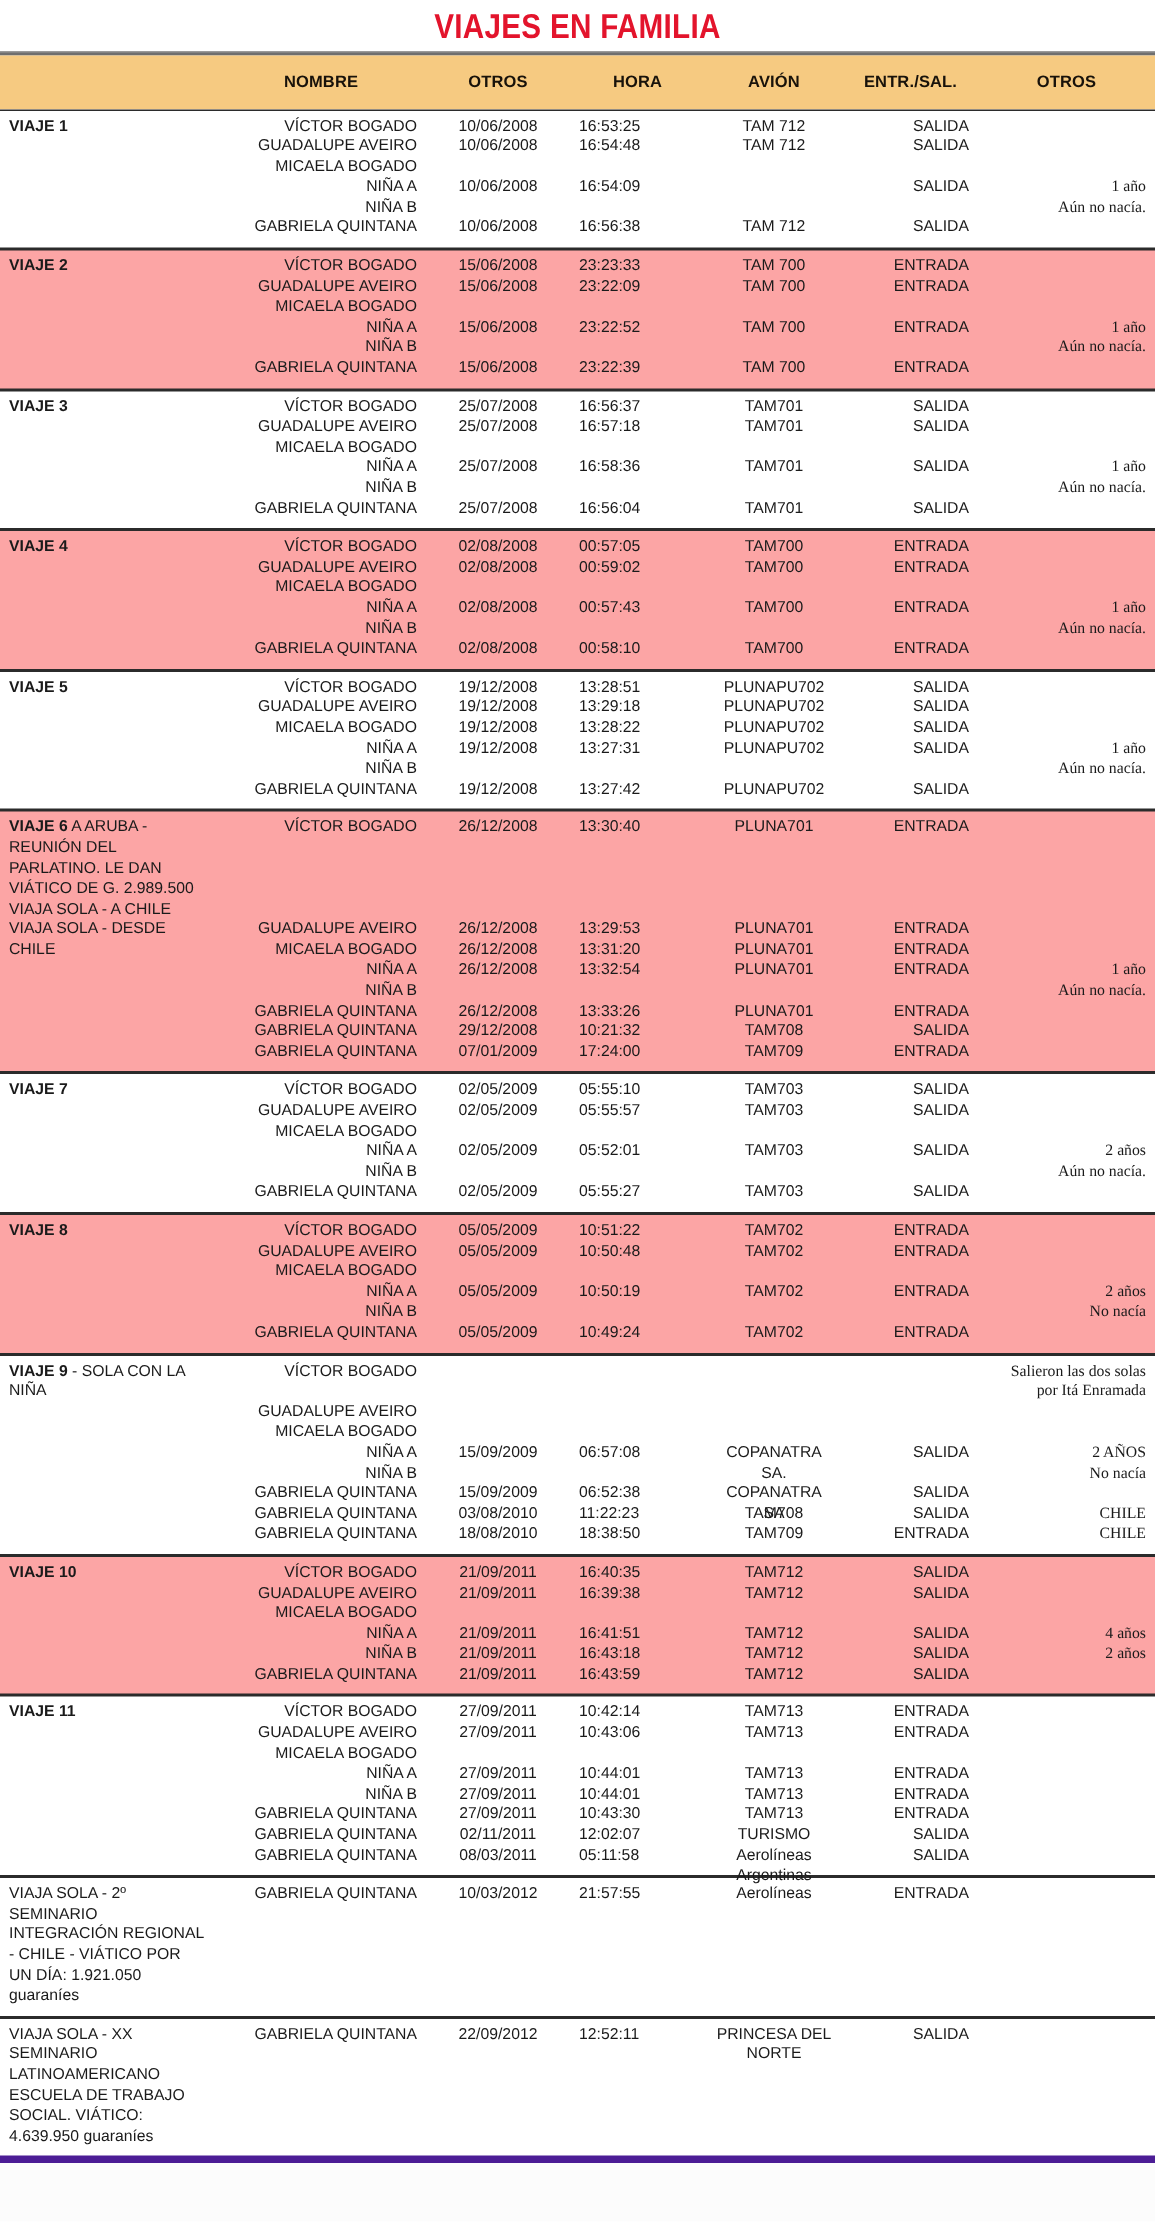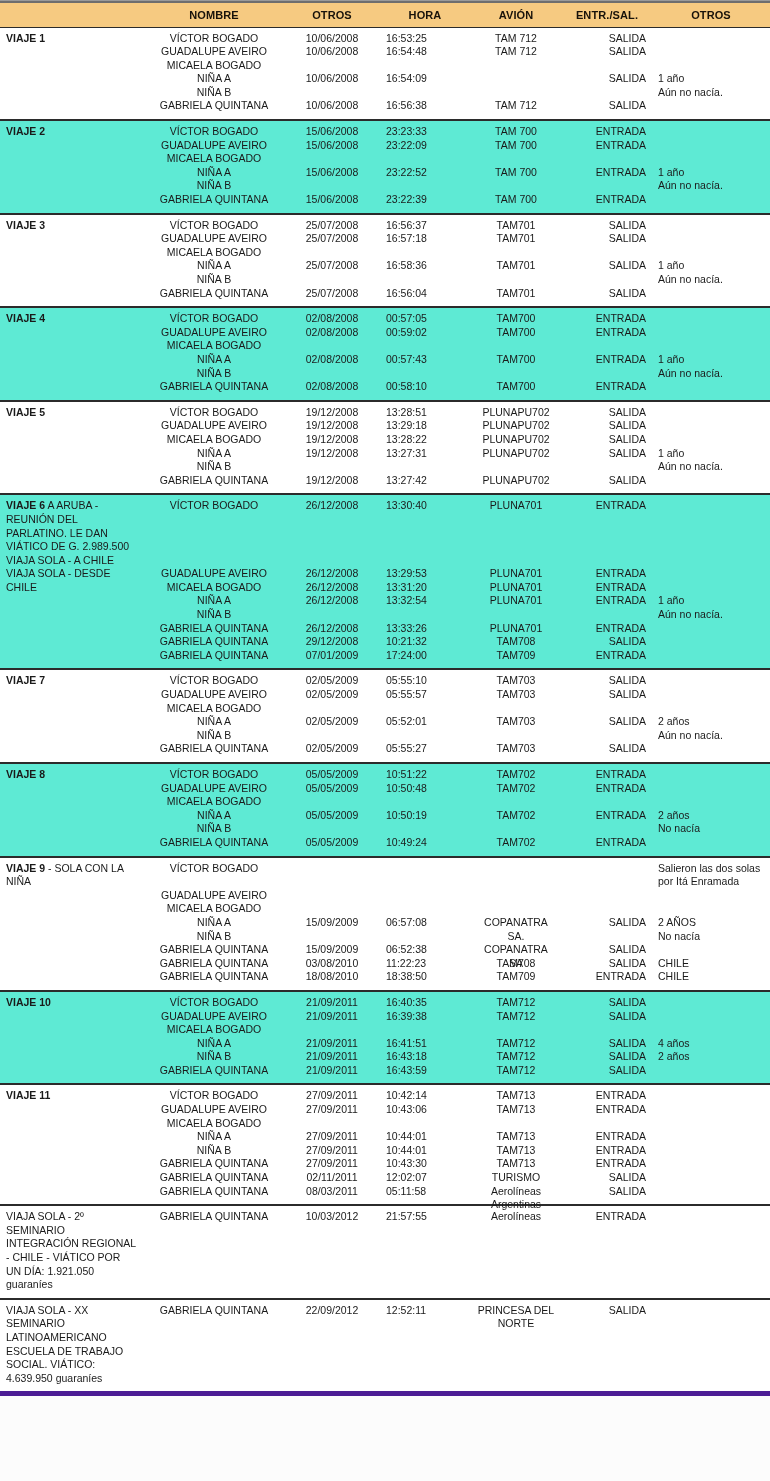--- a/index.html
+++ b/index.html
@@ -55,39 +55,39 @@
   table.trips col.c-time  { width: 90px; }
   table.trips col.c-plane { width: 92px; }
   table.trips col.c-es    { width: 90px; }
   table.trips col.c-otros { width: 118px; }
 
   thead th {
     background: #f6ca81;
     color: #18120a;
     font-size: 11px;
     font-weight: bold;
-    height: 24px;
+    height: 36px;
     padding: 0 6px;
     text-align: center;
     letter-spacing: 0.1px;
     border: 0;
     vertical-align: middle;
   }
   thead th.blank { background: #f6ca81; }
 
   tbody tr.block > td {
     vertical-align: top;
     padding: 4px 6px 6px 6px;
     font-size: 10.5px;
     line-height: 13.6px;
     border-top: 2px solid #2b2b2b;
     border-bottom: 0;
   }
   tbody tr.block.first > td { border-top: 1px solid #2b2b2b; }
-  tbody tr.block.shade > td { background: #5eead4; }
+  tbody tr.block.shade > td { background: #fca5a5; }
   tbody tr.block.plain > td { background: #ffffff; }
 
   td.trip-cell {
     padding-left: 10px;
     padding-right: 8px;
     font-size: 10.5px;
     line-height: 13.6px;
   }
   td.trip-cell .trip-label { font-weight: bold; text-align: center; }
   td.trip-cell .trip-desc  { font-weight: normal; }
@@ -99,38 +99,41 @@
   .stack { display: block; }
   .stack .ln {
     display: block;
     height: 13.6px;
     line-height: 13.6px;
     white-space: nowrap;
     overflow: visible;
   }
   .stack .ln.empty { color: transparent; }
 
-  td.col-name  { text-align: center;  padding-left: 8px; }
+  td.col-name  { text-align: right;  padding-left: 8px; }
   td.col-date  { text-align: center;  padding-left: 10px;}
   td.col-time  { text-align: left;  padding-left: 10px;}
   td.col-plane { text-align: center; }
   td.col-es    { text-align: right;  padding-left: 6px; }
-  td.col-otros { text-align: left;  padding-left: 4px; }
+  td.col-otros { text-align: right;  padding-left: 4px; font-family: Liberation Serif, serif; }
 
   td.col-plane .ln { white-space: normal; line-height: 13.6px; }
 
   tbody tr.block.last > td { border-bottom: 5px solid #4c1d95; }
 
   .pad-bottom { height: 8px; }
 </style>
 </head>
 <body>
 
 <div id="doc">
 
+  <div class="title-bar">
+    <div class="title">VIAJES EN FAMILIA</div>
+  </div>
   <div class="title-rule"></div>
 
   <table class="trips">
     <colgroup>
       <col class="c-trip">
         <col class="c-name">
         <col class="c-date">
       <col class="c-time">
         <col class="c-plane">
         <col class="c-es">

